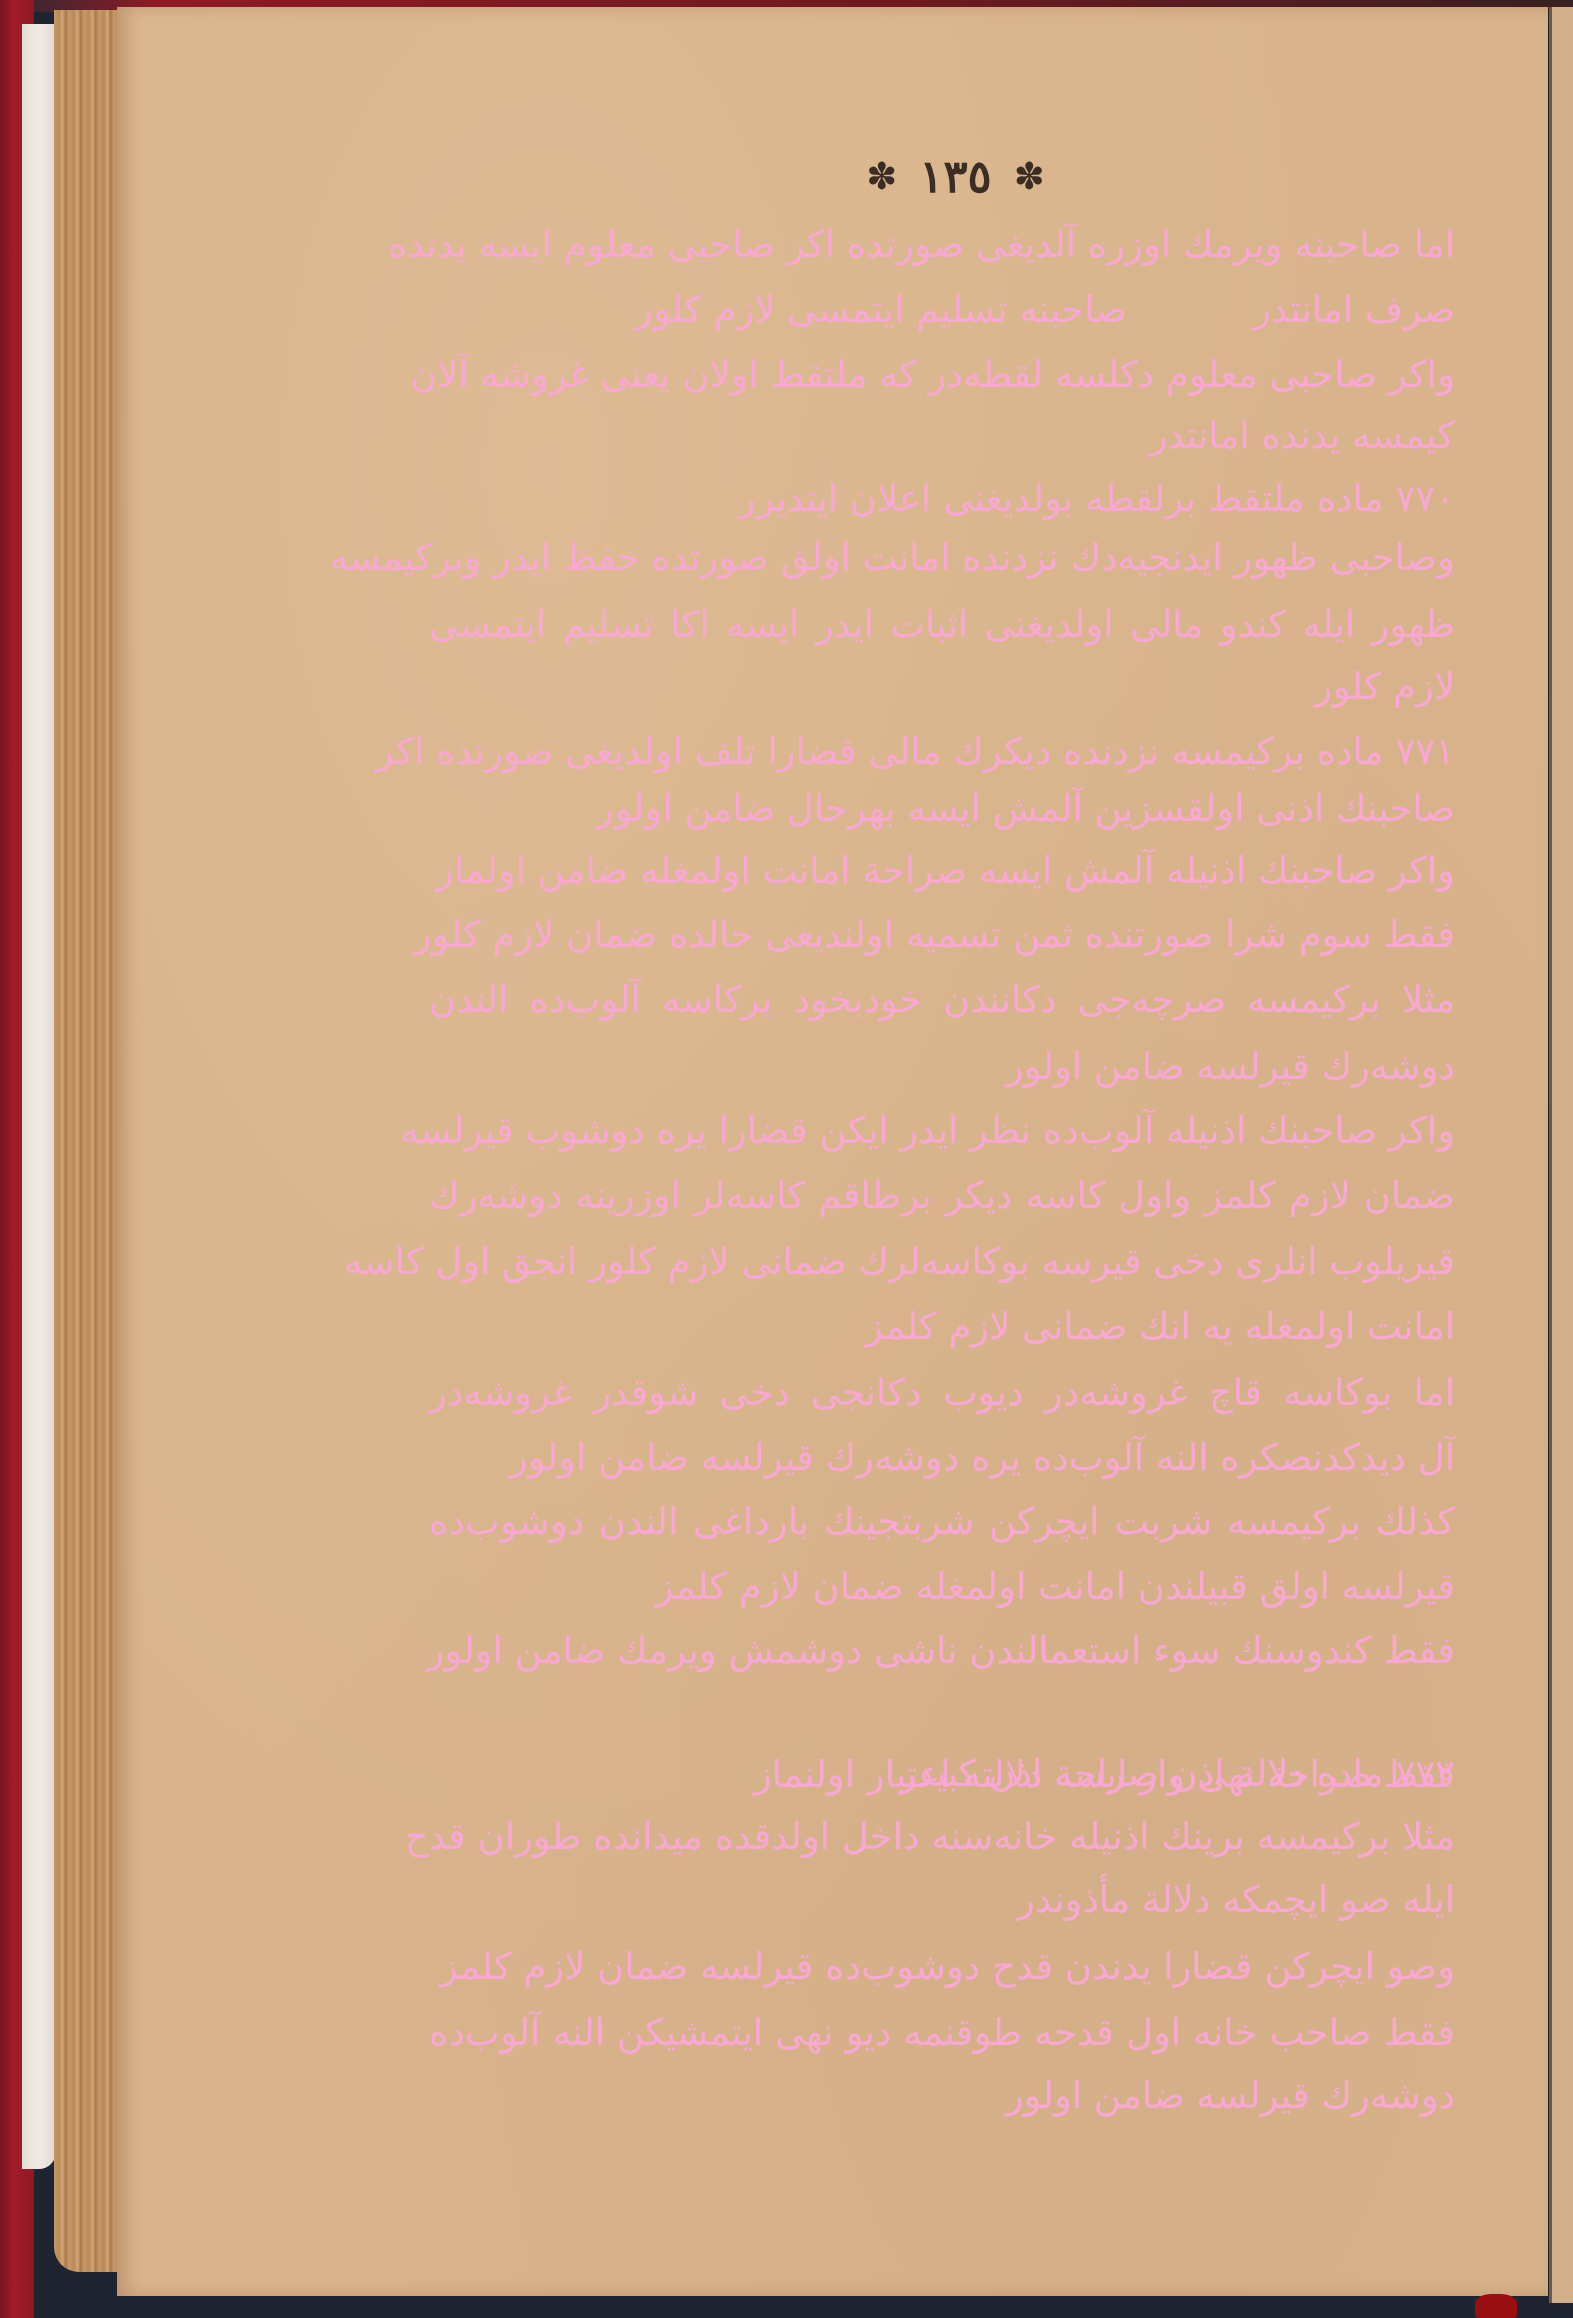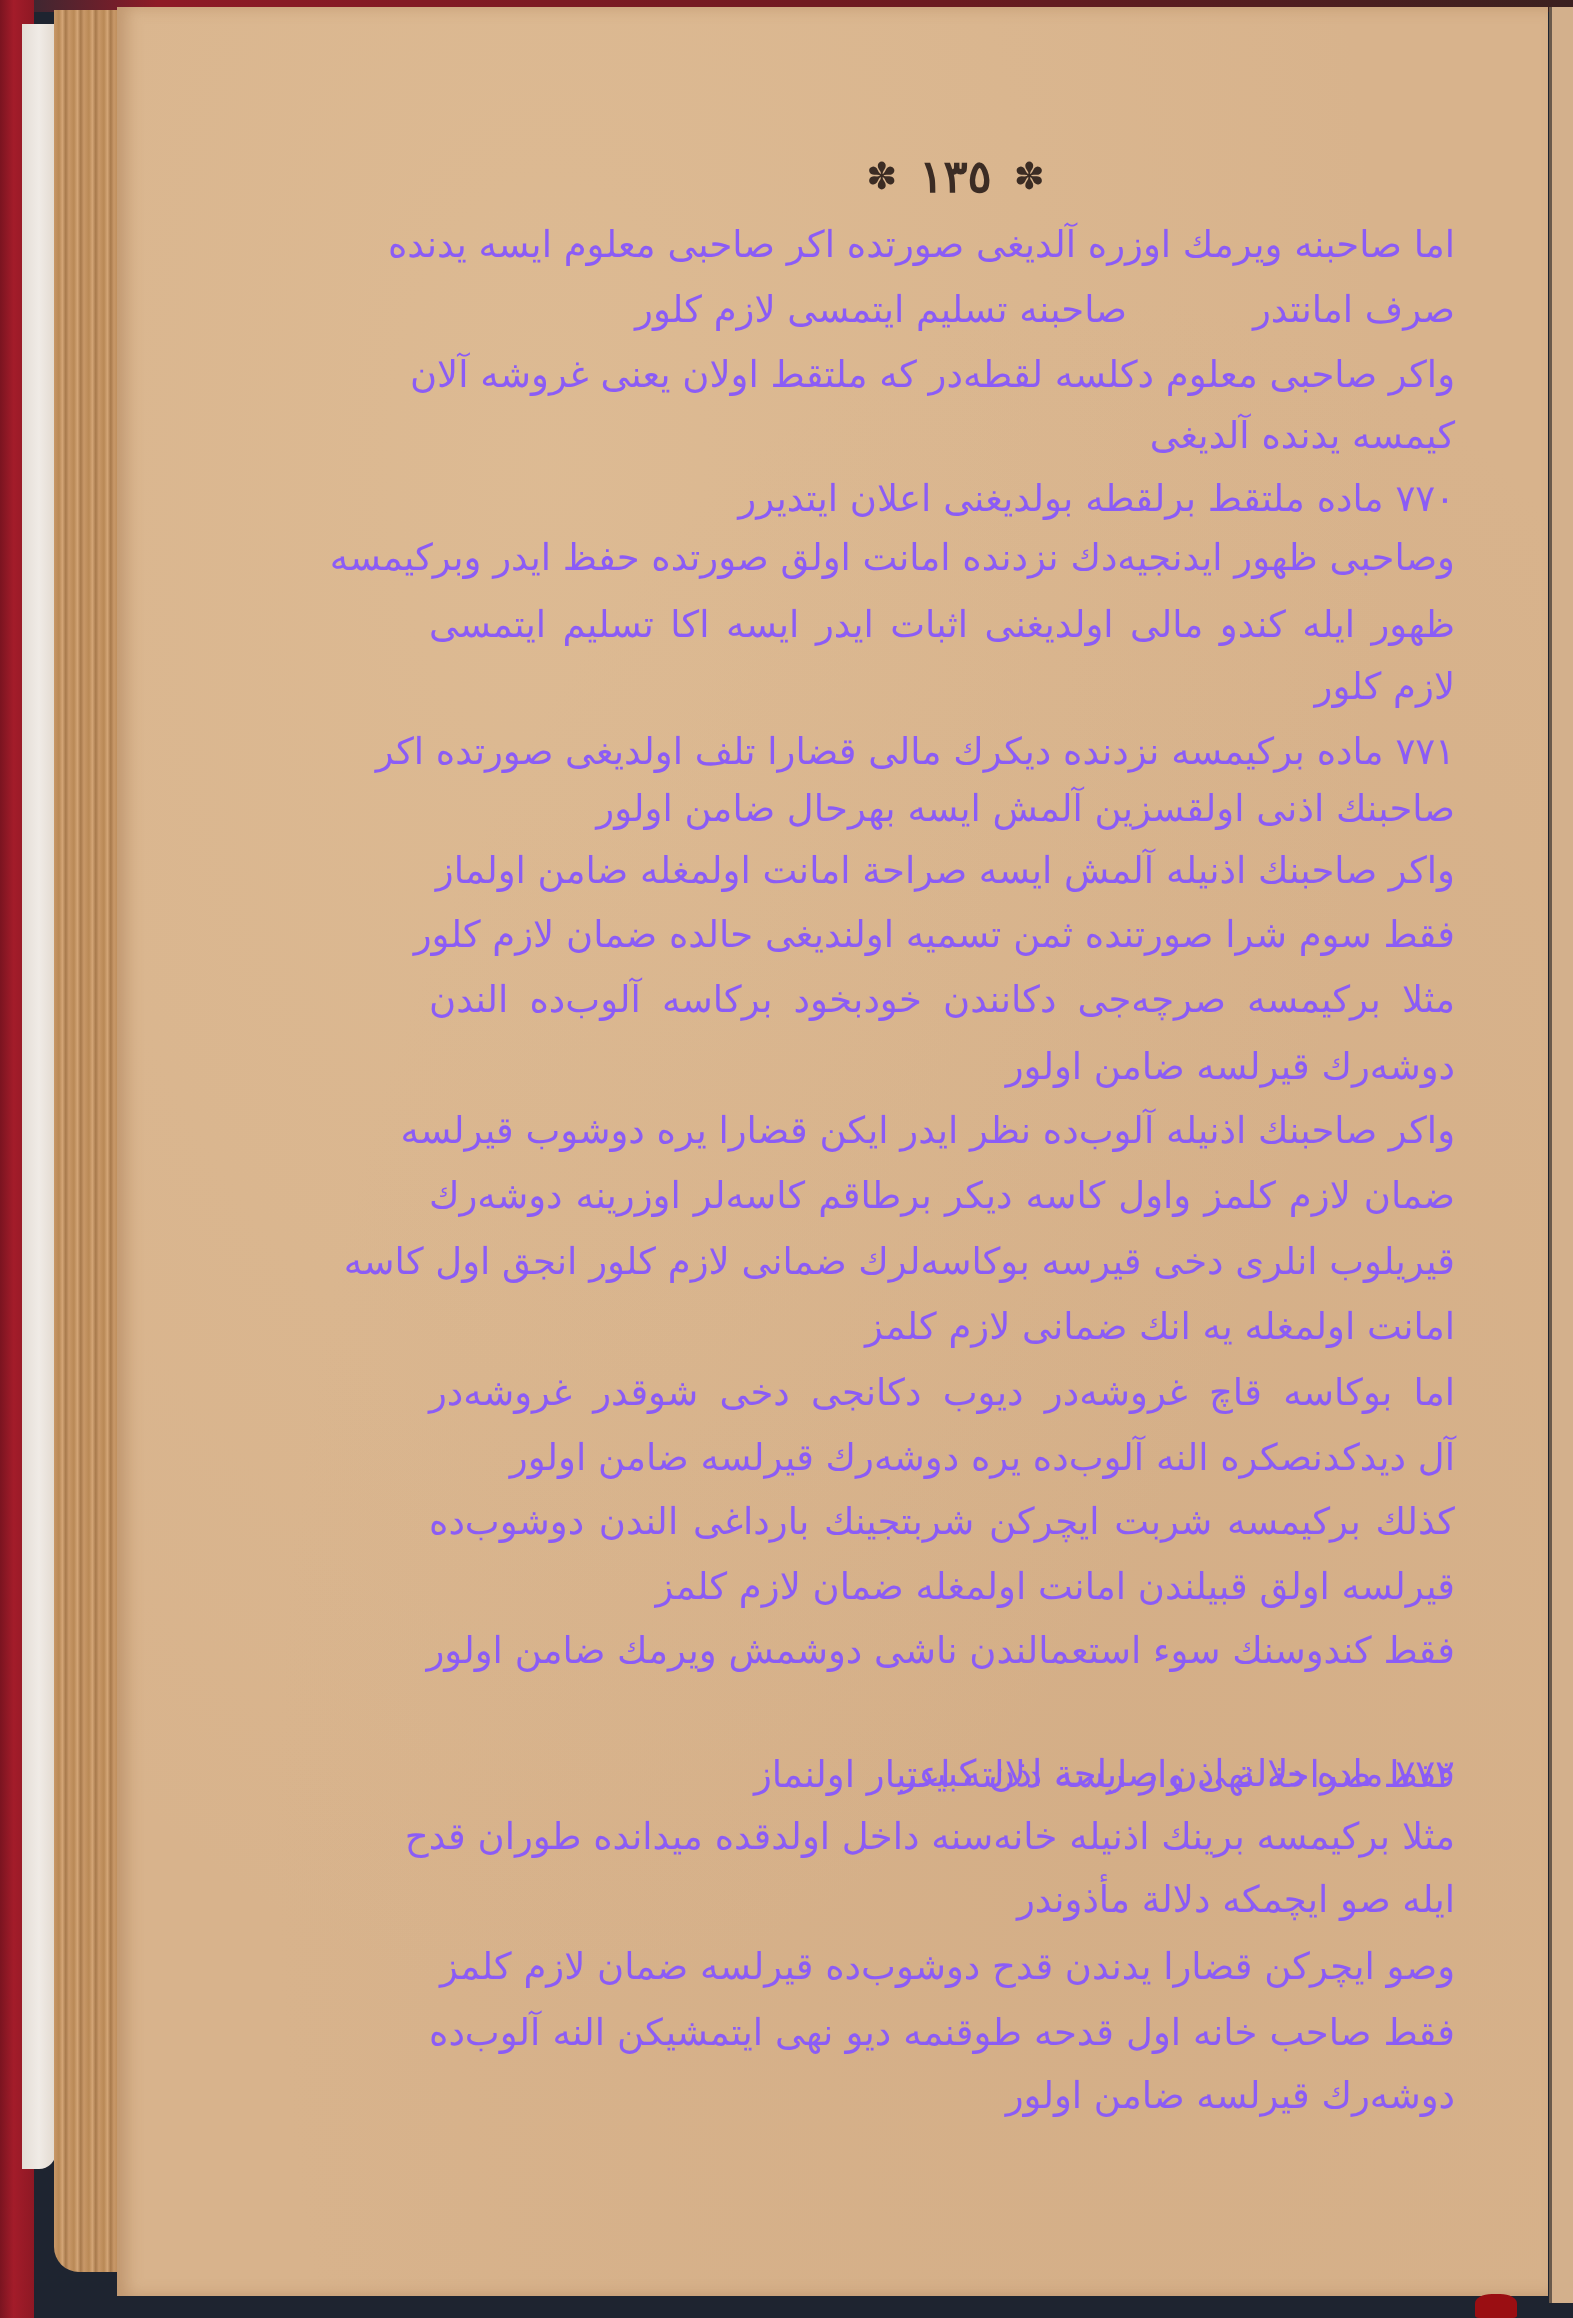--- a/index.html
+++ b/index.html
@@ -46,21 +46,21 @@
   }
   .header {
     position:absolute; top:149px; left:838px; width:235px; height:54px;
     display:flex; align-items:center; justify-content:center; gap:22px;
     color:#3b2c24;
   }
   .ornament { font-size:37px; line-height:1; color:#3b2c24; }
   .page-number { font-size:45px; font-weight:bold; direction:rtl; }
   .line {
     position:absolute; right:119px; direction:rtl;
-    font-size:37px; line-height:50px; color:#8b5cf6;
+    font-size:37px; line-height:50px; color:#f9a8d4;
     white-space:nowrap;
   }
   .line.full { left:429px; text-align:justify; text-align-last:justify; }
   .gap { display:inline-block; width:126px; }
 </style>
 </head>
 <body>
 
 <div class="binding-top"></div>
 <div class="binding-red"></div>
@@ -76,21 +76,21 @@
   <span class="ornament">✽</span>
   <span class="page-number">١٣٥</span>
   <span class="ornament">✽</span>
 </div>
 
 <div class="line full" style="top:220px">اما صاحبنه ویرمك اوزره آلدیغی صورتده اکر صاحبی معلوم ایسه یدنده</div>
 <div class="line" style="top:285px">
   <span>صرف امانتدر</span><span class="gap"></span><span>صاحبنه تسلیم ایتمسی لازم کلور</span>
 </div>
 <div class="line full" style="top:350px">واکر صاحبی معلوم دکلسه لقطه‌در که ملتقط اولان یعنی غروشه آلان</div>
-<div class="line" style="top:411px">کیمسه یدنده آلدیغی</div>
+<div class="line" style="top:411px">کیمسه یدنده امانتدر</div>
 <div class="line" style="top:474px">٧٧٠ ماده    ملتقط برلقطه بولدیغنی اعلان ایتدیرر</div>
 <div class="line full" style="top:533px">وصاحبی ظهور ایدنجیه‌دك نزدنده امانت اولق صورتده حفظ ایدر وبرکیمسه</div>
 <div class="line full" style="top:600px">ظهور ایله کندو مالی اولدیغنی اثبات ایدر ایسه اکا تسلیم ایتمسی</div>
 <div class="line" style="top:662px">لازم کلور</div>
 <div class="line full" style="top:727px">٧٧١ ماده    برکیمسه نزدنده دیکرك مالی قضارا تلف اولدیغی صورتده اکر</div>
 <div class="line" style="top:784px">صاحبنك اذنی اولقسزین آلمش ایسه بهرحال ضامن اولور</div>
 <div class="line" style="top:846px">واکر صاحبنك اذنیله آلمش ایسه صراحة امانت اولمغله ضامن اولماز</div>
 <div class="line" style="top:910px">فقط سوم شرا صورتنده ثمن تسمیه اولندیغی حالده ضمان لازم کلور</div>
 <div class="line full" style="top:975px">مثلا برکیمسه صرچه‌جی دکانندن خودبخود برکاسه آلوب‌ده الندن</div>
 <div class="line" style="top:1042px">دوشه‌رك قیرلسه ضامن اولور</div>

